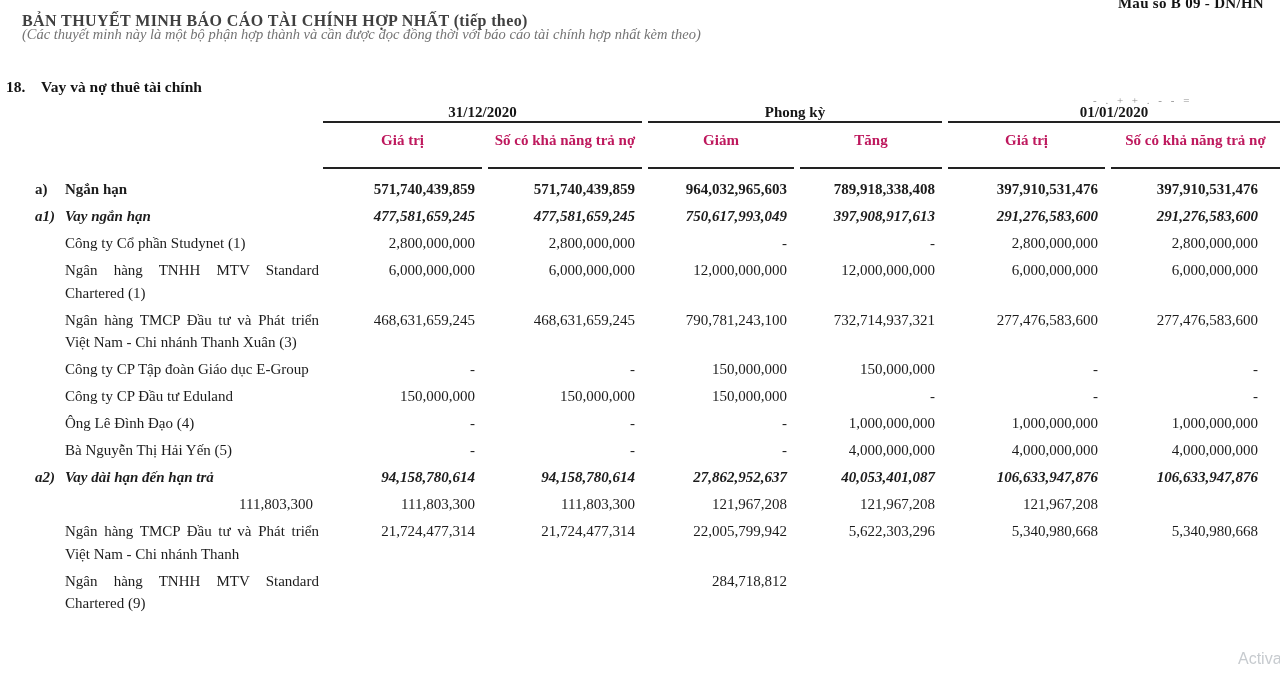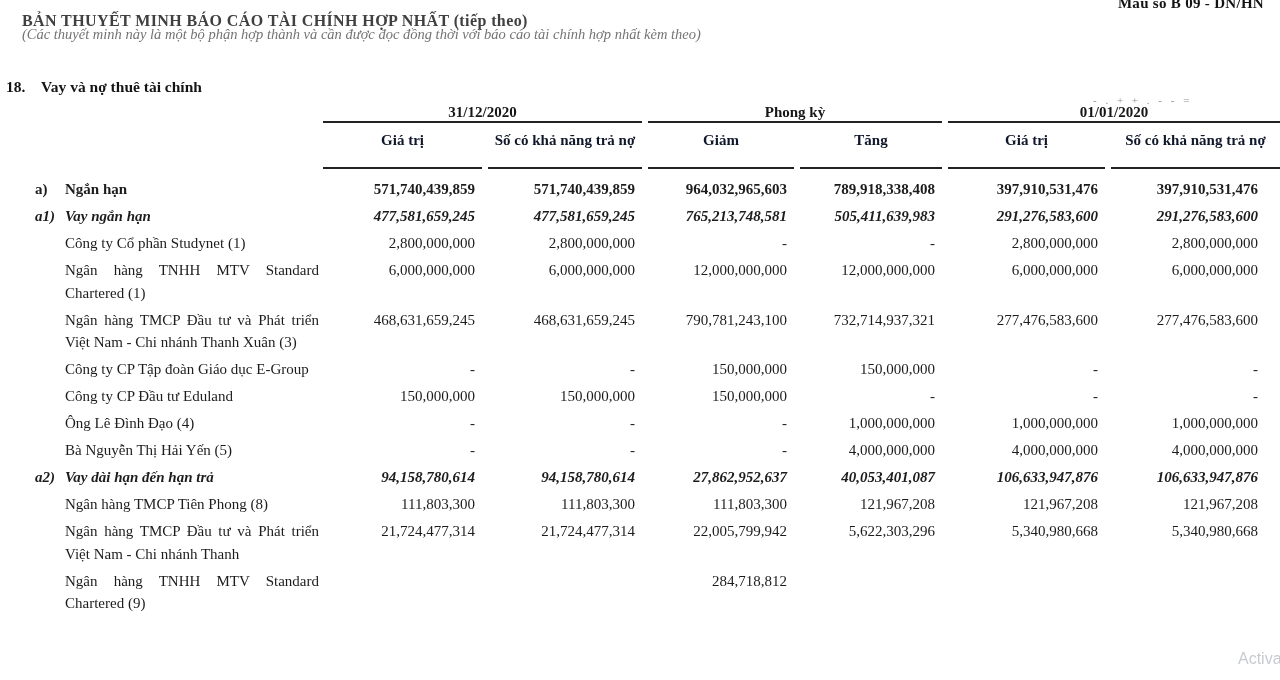--- a/index.html
+++ b/index.html
@@ -35,21 +35,21 @@
   .grow .gcell{
     text-align:center;font-size:15px;font-weight:bold;
     border-bottom:2px solid #222;color:#161616;
   }
   .gcell.g1{margin-right:3px;}
   .gcell.g2{margin-left:3px;margin-right:3px;}
   .gcell.g3{margin-left:3px;margin-right:-12px;}
   .cols, .trow{display:grid;grid-template-columns:323px 162px 160px 152px 148px 163px 160px;}
   .cols{margin-top:5px;}
   .cols .scell{
-    text-align:center;font-size:15px;font-weight:bold;line-height:21px;color:#0f172a;
+    text-align:center;font-size:15px;font-weight:bold;line-height:21px;color:#be185d;
     border-bottom:2px solid #222;padding:2px 2px 3px 2px;min-height:41px;box-sizing:border-box;
   }
   .scell.s1{margin-right:3px;}
   .scell.s2,.scell.s3,.scell.s4,.scell.s5{margin-left:3px;margin-right:3px;}
   .scell.s6{margin-left:3px;margin-right:-12px;}
   
   .tbody{margin-top:9px;}
   .trow{align-items:start;margin-bottom:4.5px;font-size:15px;line-height:22.5px;}
   .trow .lab{display:flex;padding-left:35px;box-sizing:border-box;}
   .trow .mk{width:30px;flex:none;}
@@ -112,22 +112,22 @@
         <div class="val">397,910,531,476</div>
       </div>
 
       <div class="trow r-bi">
         <div class="lab">
             <span class="mk">a1)</span>
             <span class="lb">Vay ngắn hạn</span>
           </div>
         <div class="val">477,581,659,245</div>
         <div class="val">477,581,659,245</div>
-        <div class="val">765,213,748,581</div>
-        <div class="val">505,411,639,983</div>
+        <div class="val">750,617,993,049</div>
+        <div class="val">397,908,917,613</div>
         <div class="val">291,276,583,600</div>
         <div class="val">291,276,583,600</div>
       </div>
 
       <div class="trow">
         <div class="lab">
             <span class="mk"></span>
             <span class="lb">Công ty Cổ phần Studynet (1)</span>
           </div>
         <div class="val">2,800,000,000</div>
@@ -223,24 +223,20 @@
           </div>
         <div class="val">94,158,780,614</div>
         <div class="val">94,158,780,614</div>
         <div class="val">27,862,952,637</div>
         <div class="val">40,053,401,087</div>
         <div class="val">106,633,947,876</div>
         <div class="val">106,633,947,876</div>
       </div>
 
       <div class="trow">
-        <div class="lab">
-            <span class="mk"></span>
-            <span class="lb">Ngân hàng TMCP Tiên Phong (8)</span>
-          </div>
         <div class="val">111,803,300</div>
         <div class="val">111,803,300</div>
         <div class="val">111,803,300</div>
         <div class="val">121,967,208</div>
         <div class="val">121,967,208</div>
         <div class="val">121,967,208</div>
       </div>
 
       <div class="trow">
         <div class="lab">

